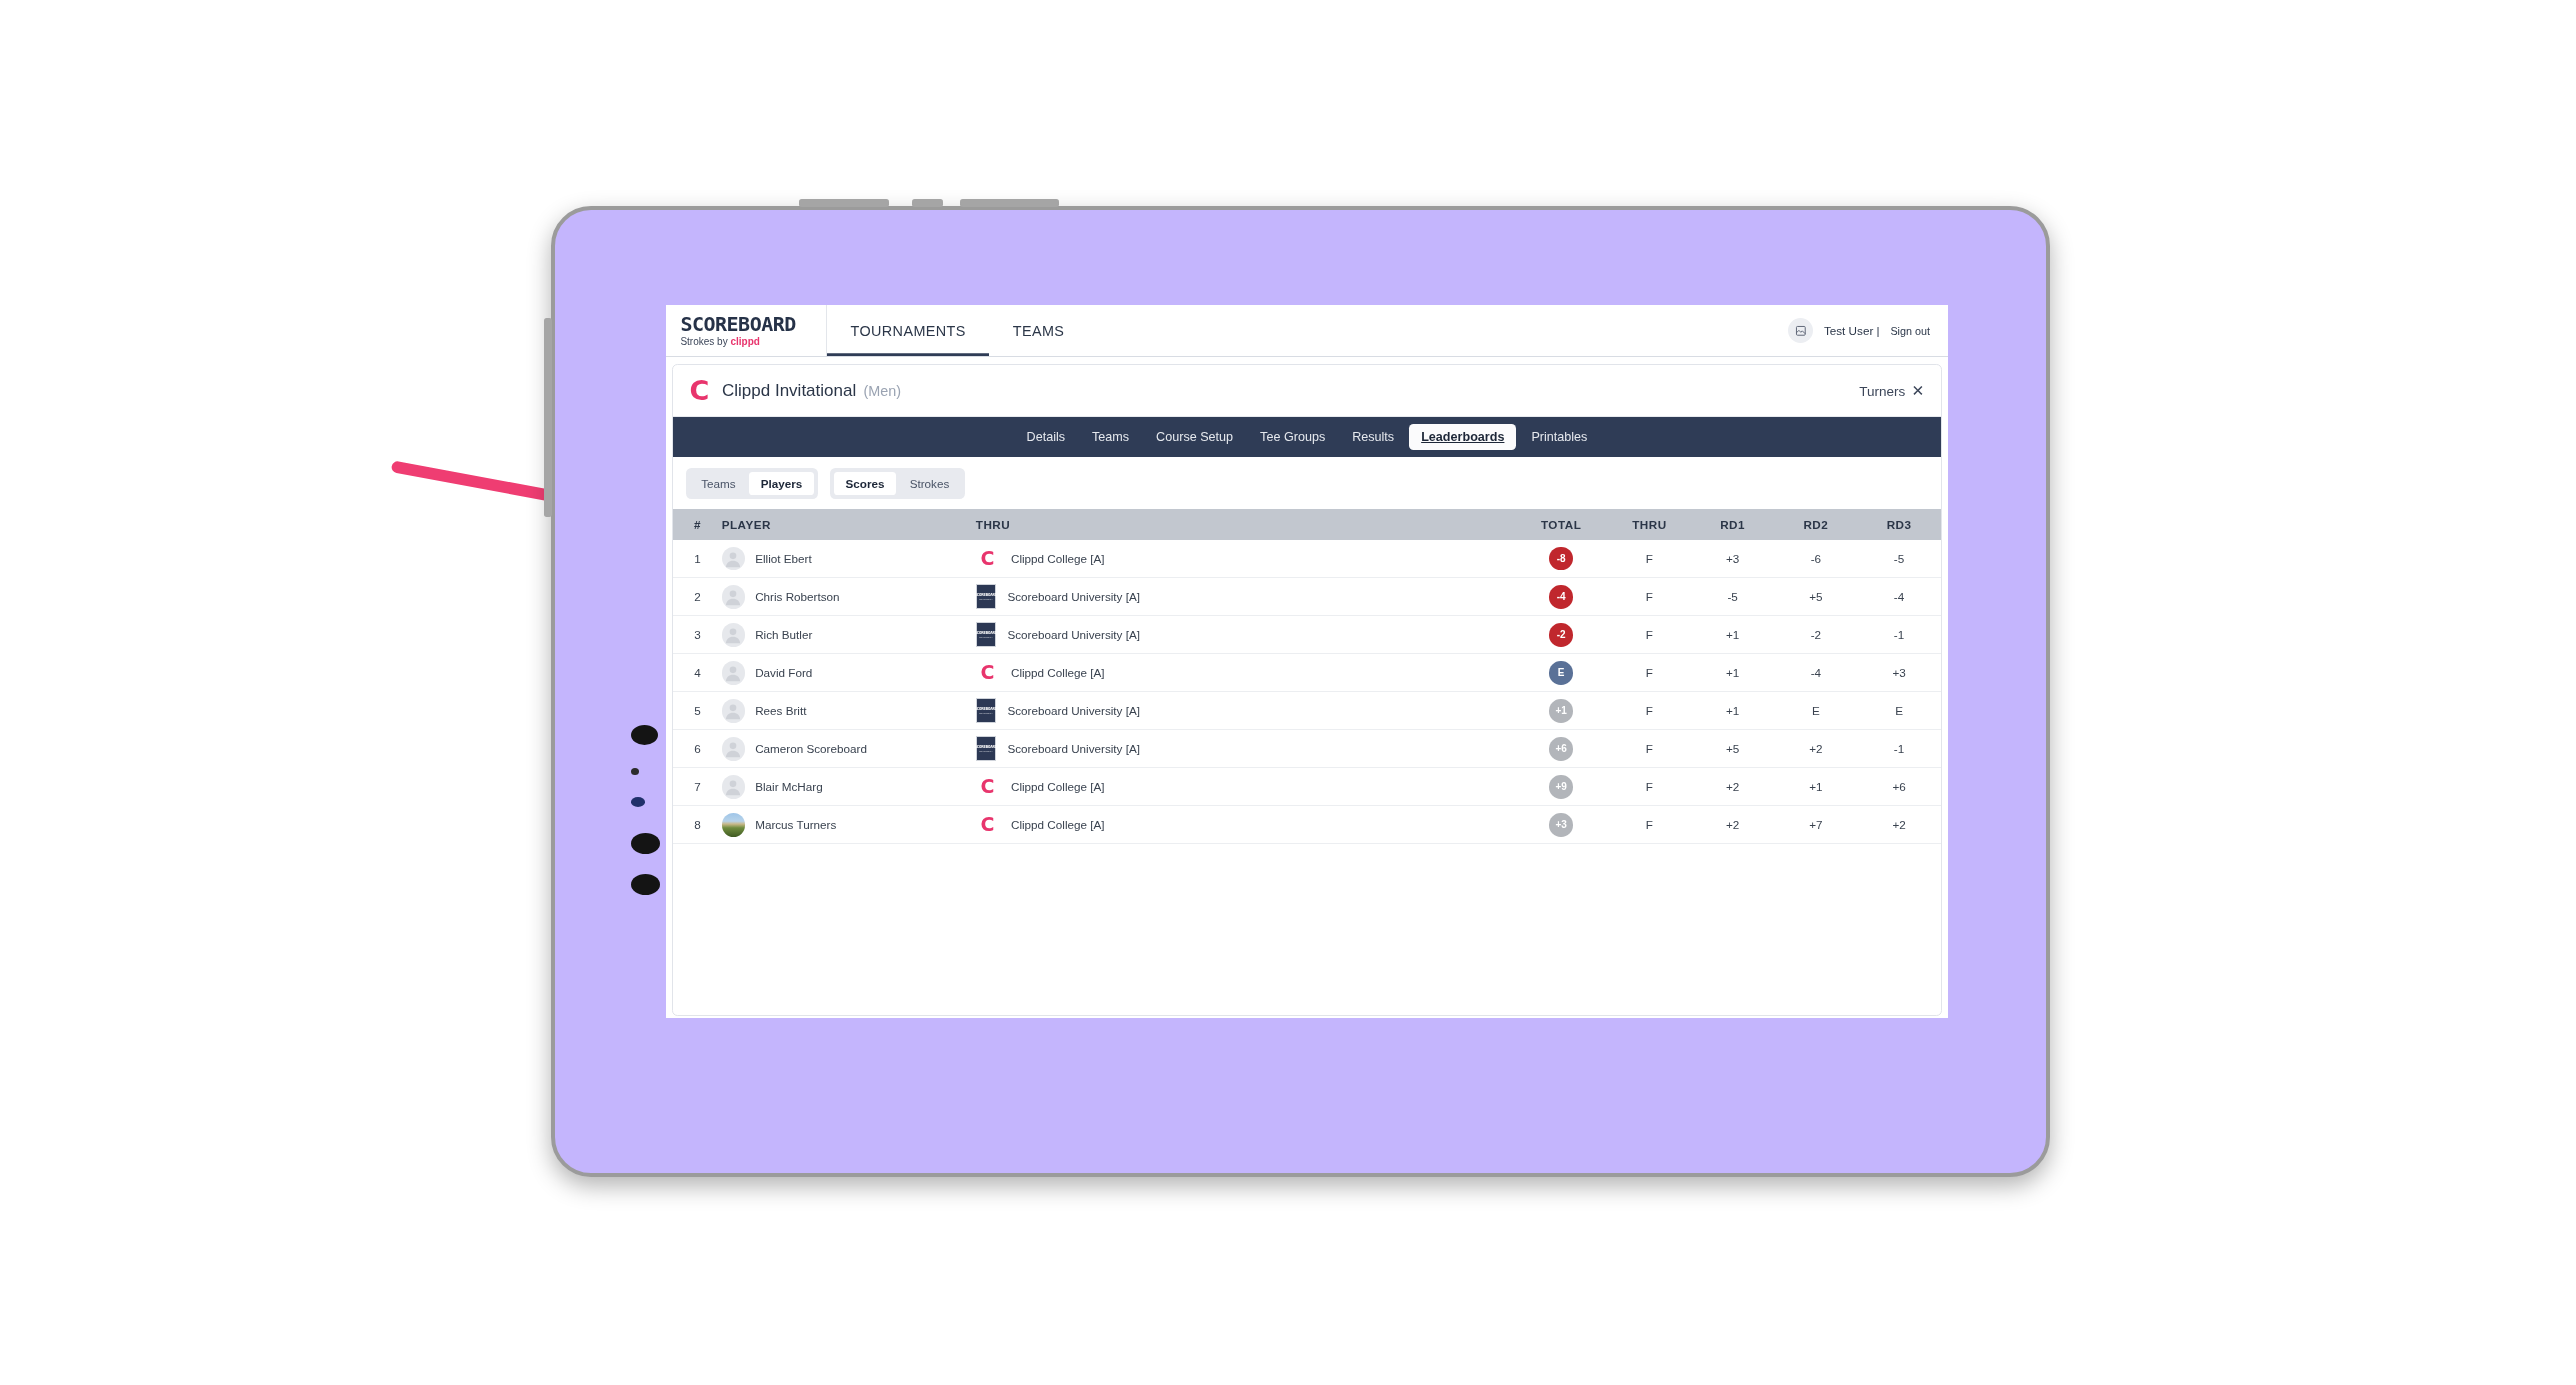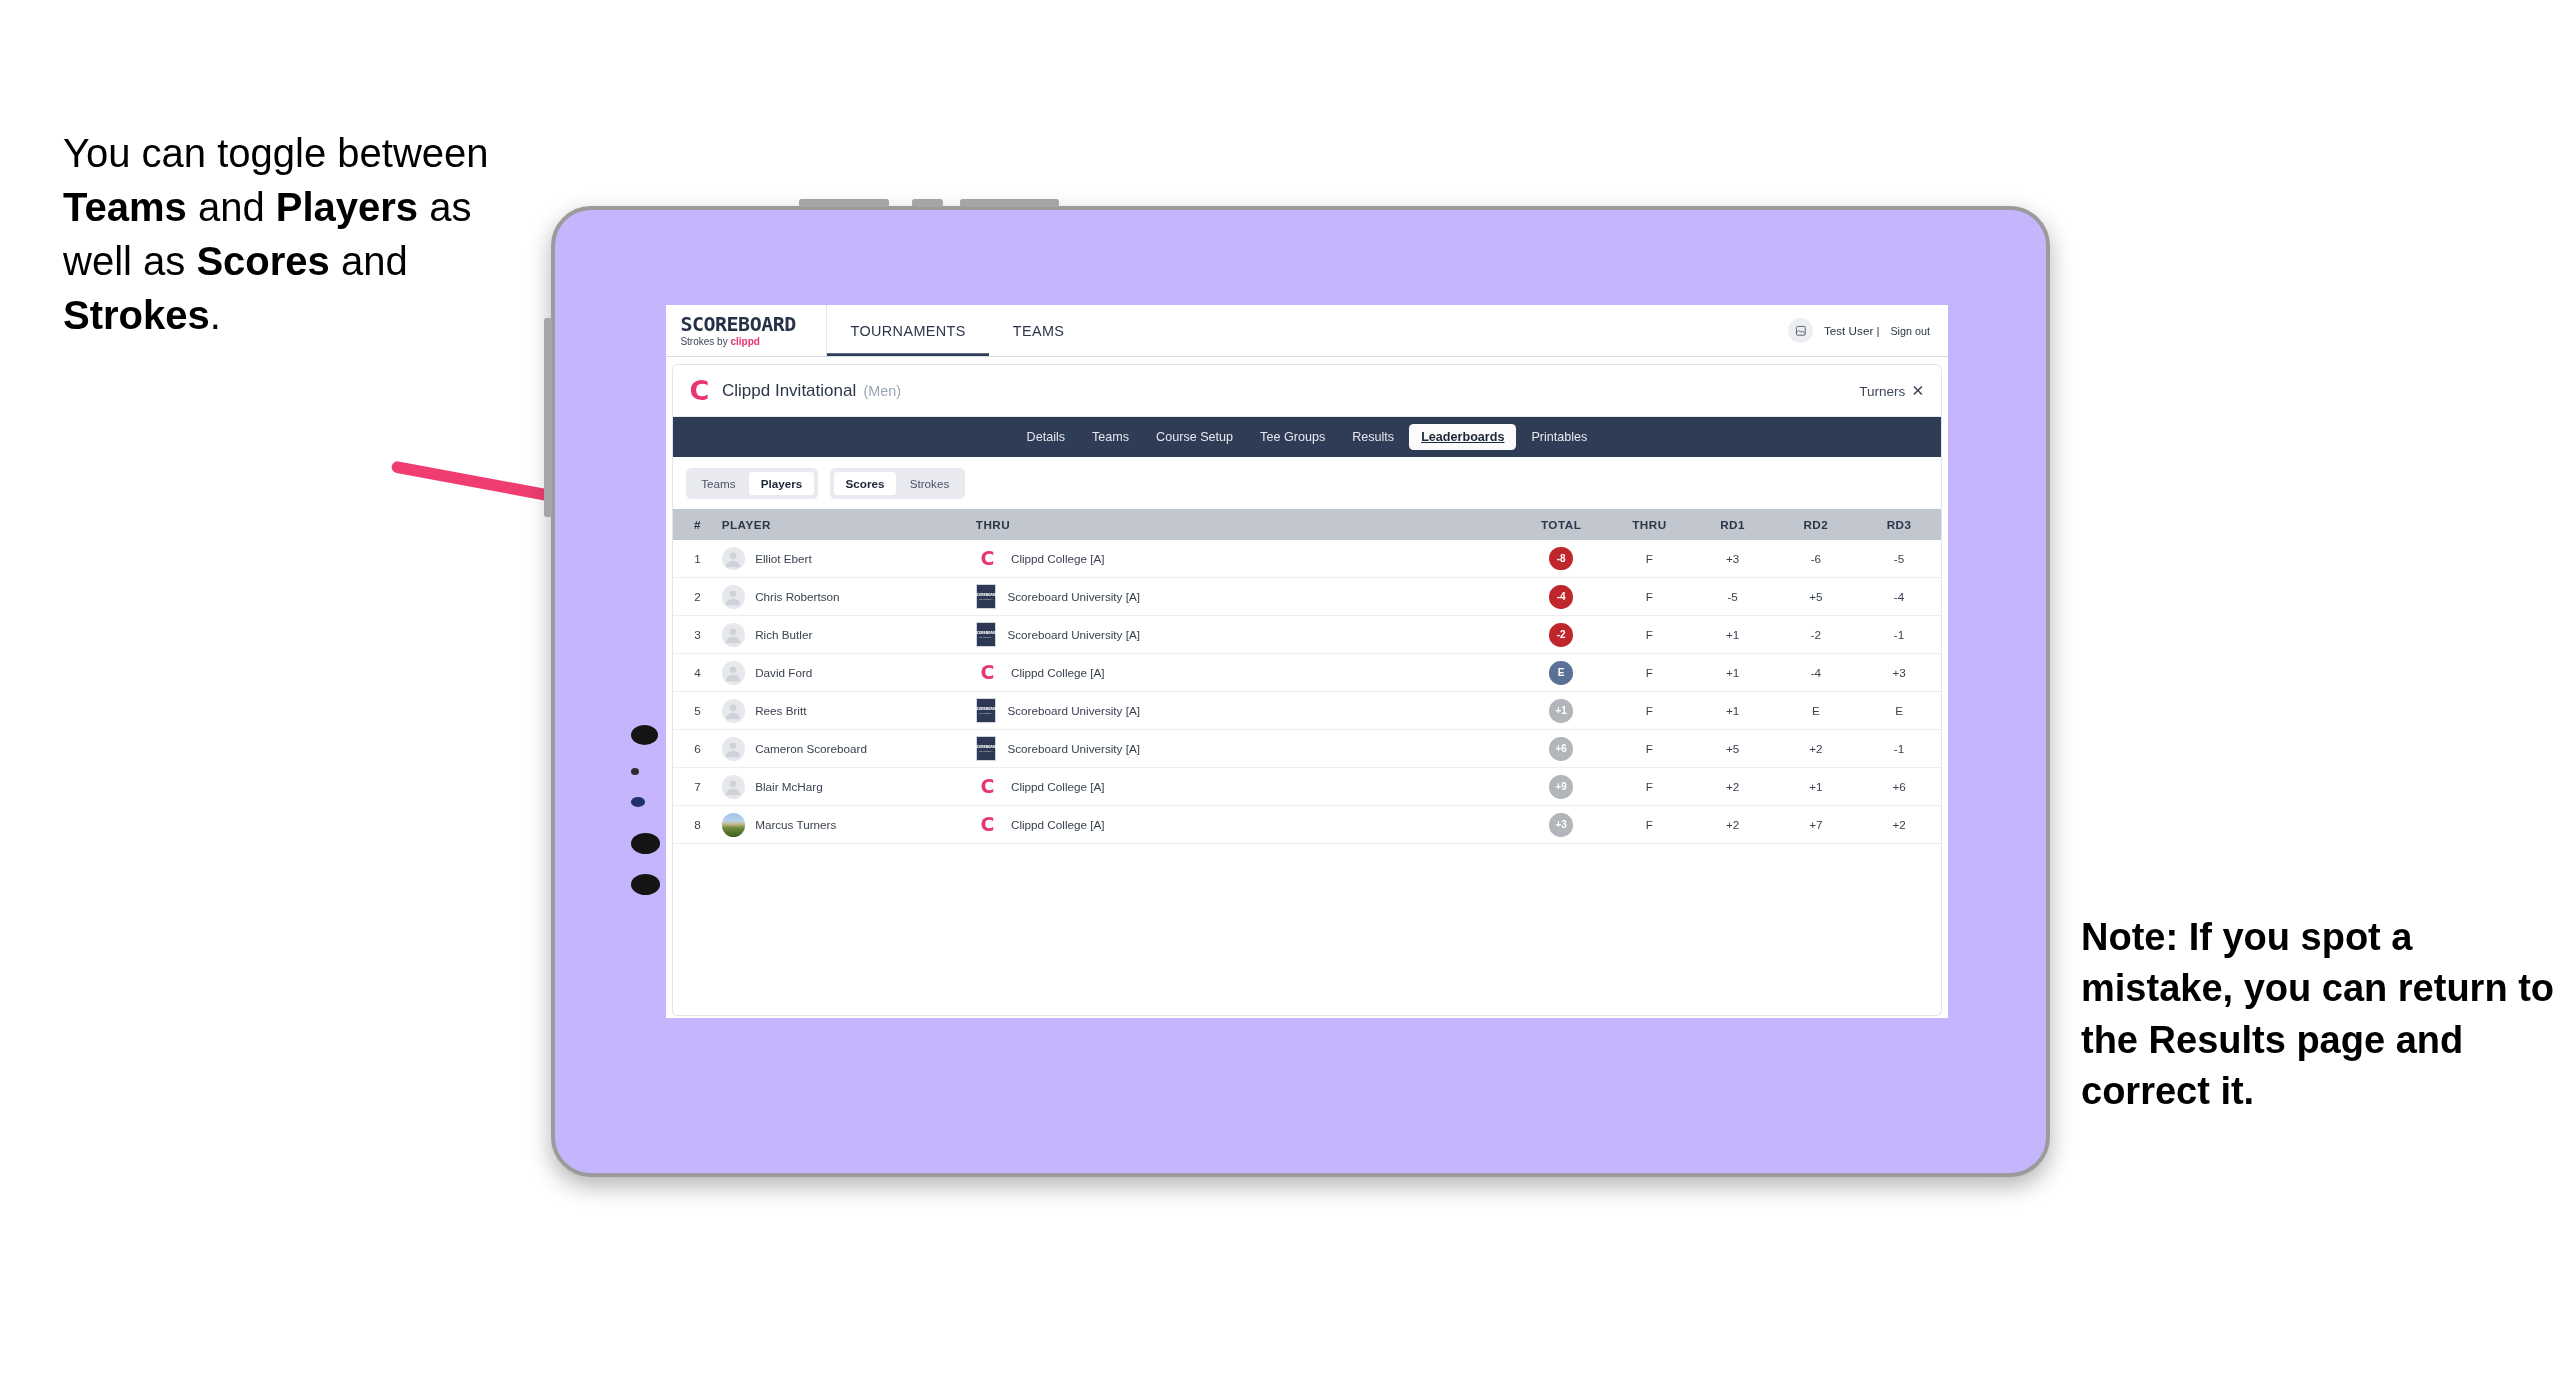--- a/index.html
+++ b/index.html
@@ -195,34 +195,30 @@
   }
   .badge.under { background:#c0272d; }
   .badge.even  { background:#5a7197; }
   .badge.over  { background:#b2b5ba; }
 </style>
 </head>
 <body>
 
 <div id="stage">
 
-  <div class="annot annot-left">
-    <span id="annot-left-rich"><span>You can toggle between </span><b>Teams</b><span> and </span><b>Players</b><span> as well as </span><b>Scores</b><span> and </span><b>Strokes</b><span>.</span></span>
-  </div>
 
   <div class="arrow-wrap">
     <svg width="316" height="135" viewBox="0 0 350 150">
       <g>
         <line x1="10" y1="18" x2="300" y2="72" stroke="#ef3d72" stroke-width="13" stroke-linecap="round"></line>
         <polygon points="348,76 258,36 268,112" fill="#ef3d72"></polygon>
       </g>
     </svg>
   </div>
 
-  <div class="annot annot-right">Note: If you spot a mistake, you can return to the Results page and correct it.</div>
 
   <div class="tablet">
     <div class="tablet-btn vol-a"></div>
     <div class="tablet-btn vol-b"></div>
     <div class="tablet-btn vol-c"></div>
     <div class="side-rail"></div>
     <div class="lens lens1"></div>
     <div class="lens lens2"></div>
     <div class="lens lens3"></div>
     <div class="lens lens4"></div>

